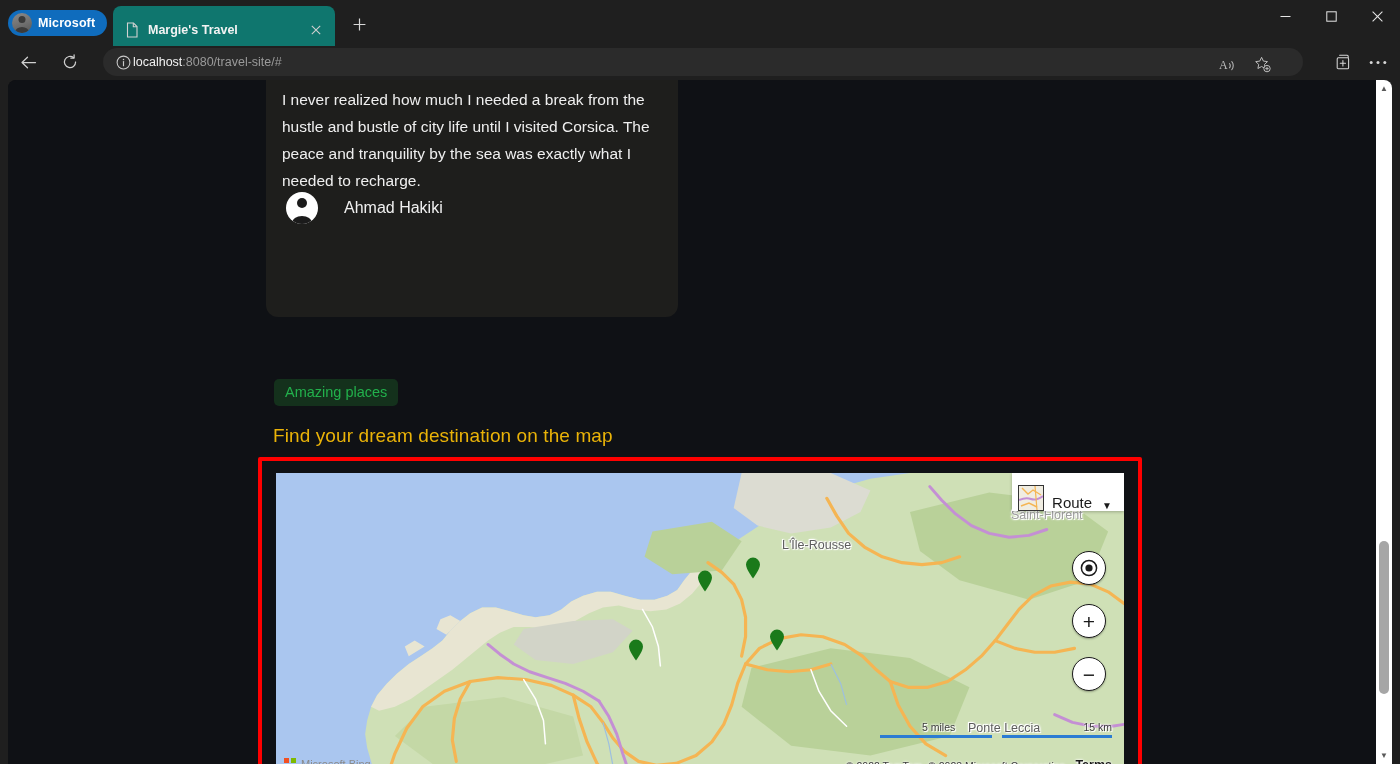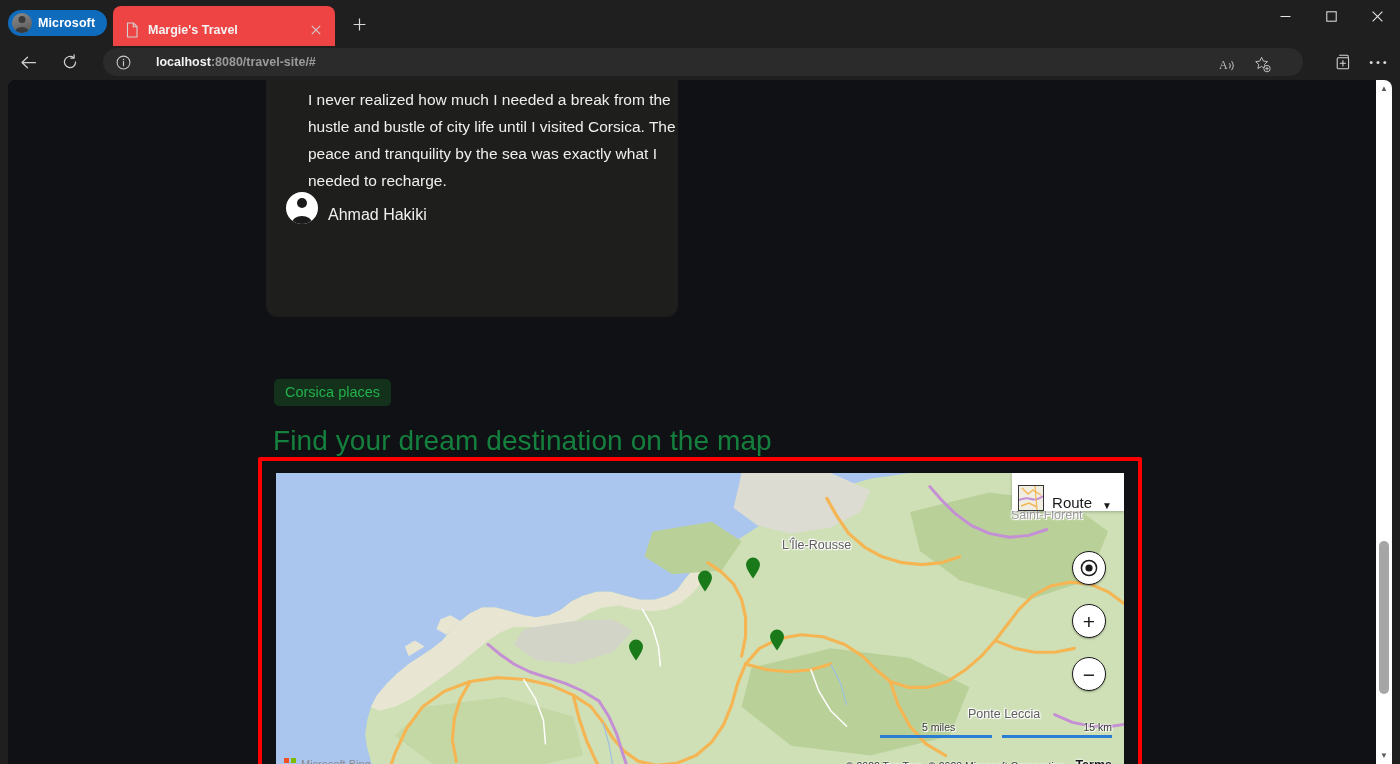--- a/index.html
+++ b/index.html
@@ -38,21 +38,21 @@
   #inprivate-avatar::after {
     content:""; position:absolute; left:50%; bottom:-5px; transform:translateX(-50%);
     width:14px; height:11px; border-radius:50% 50% 0 0; background:#3a3a3a;
   }
   #inprivate-label { color:#fff; font-size:12.5px; font-weight:600; white-space:nowrap; letter-spacing:.1px; }
 
   
   #tab {
     position: absolute; left: 113px; top: 6px;
     width: 222px; height: 48px;
-    background: #ef4444; border-radius: 8px 8px 0 0;
+    background: #0f766e; border-radius: 8px 8px 0 0;
     display: flex; align-items: center; padding: 0 8px 0 12px; gap: 9px;
   }
   .tab-favicon { width:14px; height:16px; flex:none; position:relative; }
   .tab-favicon svg { display:block; }
   #tab-title {
     flex: 1; color: #f3f3f3; font-size: 12.5px; font-weight: 600;
     white-space: nowrap; overflow: hidden; text-overflow: ellipsis;
   }
   #tab-close {
     width: 22px; height: 22px; border-radius: 4px; flex:none;
@@ -88,22 +88,22 @@
   #tb-reload { left: 55px; }
 
   #omnibox {
     position: absolute; left: 103px; top: 2px;
     width: 1200px; height: 28px;
     background: #2b2b2b; border-radius: 14px;
     display: flex; align-items: center; padding: 0 10px 0 11px;
   }
   #site-info-icon { width:18px; height:18px; flex:none; display:flex; align-items:center; justify-content:center; color:#c9c9c9; }
   #url-text {
-    margin-left: 24px; font-size: 12.5px; color: #9a9a9a;
-    white-space: nowrap; overflow: hidden; flex:1;font-weight:bold;
+    margin-left: 1px; font-size: 12.5px; color: #9a9a9a;
+    white-space: nowrap; overflow: hidden; flex:1;
   }
   #url-text .host { color: #f2f2f2; }
 
   #omni-read { position:absolute; right: 64px; top:5px; width:22px; height:22px; display:flex; align-items:center; justify-content:center; color:#bdbdbd; }
   #omni-fav  { position:absolute; right: 30px; top:5px; width:22px; height:22px; display:flex; align-items:center; justify-content:center; color:#bdbdbd; }
 
   #tb-collections { position:absolute; right: 42px; top:2px; width:28px; height:28px; display:flex; align-items:center; justify-content:center; color:#d6d6d6; }
   #tb-settings    { position:absolute; right: 8px;  top:2px; width:28px; height:28px; display:flex; align-items:center; justify-content:center; color:#d6d6d6; font-size:17px; letter-spacing:1.5px; }
 
   
@@ -122,26 +122,26 @@
 
   
   #testimonial-card {
     position: absolute; left: 258px; top: -86px;
     width: 412px; height: 323px;
     background: #1e1e1c;
     border-radius: 12px;
     padding: 24px 26px;
   }
   #testimonial-text {
-    position:absolute; left: 42px; top: 92px; width: 385px;
+    position:absolute; left: 16px; top: 92px; width: 385px;
     color: #efefef; font-size: 15.5px; line-height: 27px;
   }
   #testimonial-author {
     position:absolute; left: 20px; top: 198px;
-    display:flex; align-items:flex-end; gap: 10px;
+    display:flex; align-items:center; gap: 26px;
   }
   #avatar {
     width: 32px; height: 32px; border-radius: 50%;
     background: #ffffff; position: relative; overflow: hidden; flex:none;
   }
   #avatar::before {
     content:""; position:absolute; left:50%; top:6px; transform:translateX(-50%);
     width:10px; height:10px; border-radius:50%; background:#1b1b1b;
   }
   #avatar::after {
@@ -154,21 +154,21 @@
   #badge {
     position:absolute; left: 266px; top: 299px;
     background: #14311c; color: #22b14c;
     font-size: 14.5px; padding: 5px 11px 6px 11px; border-radius: 5px;
     display:inline-block;
   }
 
   
   #section-heading {
     position:absolute; left: 265px; top: 345px;
-    color:#15803d; font-size: 28px; font-weight: 400; letter-spacing:.1px;text-align:right;
+    color:#eab308; font-size: 19px; font-weight: 400; letter-spacing:.1px;text-align:right;
   }
 
   
   #map-annotation {
     position:absolute; left: 250px; top: 377px;
     width: 884px; height: 335px;
     border: 4px solid #ff0000;
     border-radius: 2px;
     padding: 12px 14px;
     background: #0f1115;
@@ -183,21 +183,21 @@
   #map svg.mapbase { position:absolute; inset:0; width:100%; height:100%; display:block; }
 
   
   .map-label {
     position:absolute; color:#5d5d5d; font-size:12.5px;
     text-shadow: 0 0 3px #fff, 0 0 3px #fff, 0 0 2px #fff, 1px 1px 0 #fff, -1px -1px 0 #fff;
     white-space:nowrap; pointer-events:none;
   }
   #label-ile-rousse { left: 506px; top: 65px; }
   #label-saint-florent { left: 735px; top: 35px; color:#9d9d9d; }
-  #label-ponte-leccia { left: 692px; top: 234px; }
+  #label-ponte-leccia { left: 692px; top: 248px; }
 
   
   .pin { position:absolute; width:16px; height:22px; }
   .pin svg { display:block; }
   #pin-1 { left: 421px; top: 97px; }
   #pin-2 { left: 469px; top: 84px; }
   #pin-3 { left: 352px; top: 166px; }
   #pin-4 { left: 493px; top: 156px; }
 
   
@@ -383,21 +383,21 @@
     <div id="page">
 
       <div id="testimonial-card">
         <div id="testimonial-text">I never realized how much I needed a break from the hustle and bustle of city life until I visited Corsica. The peace and tranquility by the sea was exactly what I needed to recharge.</div>
         <div id="testimonial-author">
           <span id="avatar"></span>
           <span id="author-name">Ahmad Hakiki</span>
         </div>
       </div>
 
-      <div id="badge">Corsica places</div>
+      <div id="badge">Amazing places</div>
 
       <div id="section-heading">Find your dream destination on the map</div>
 
       <div id="map-annotation">
         <div id="map">
 
           <svg class="mapbase" viewBox="0 0 856 311" preserveAspectRatio="none">
             <defs>
               <clipPath id="mapclip">
                   <rect x="0" y="0" width="856" height="311"></rect>

